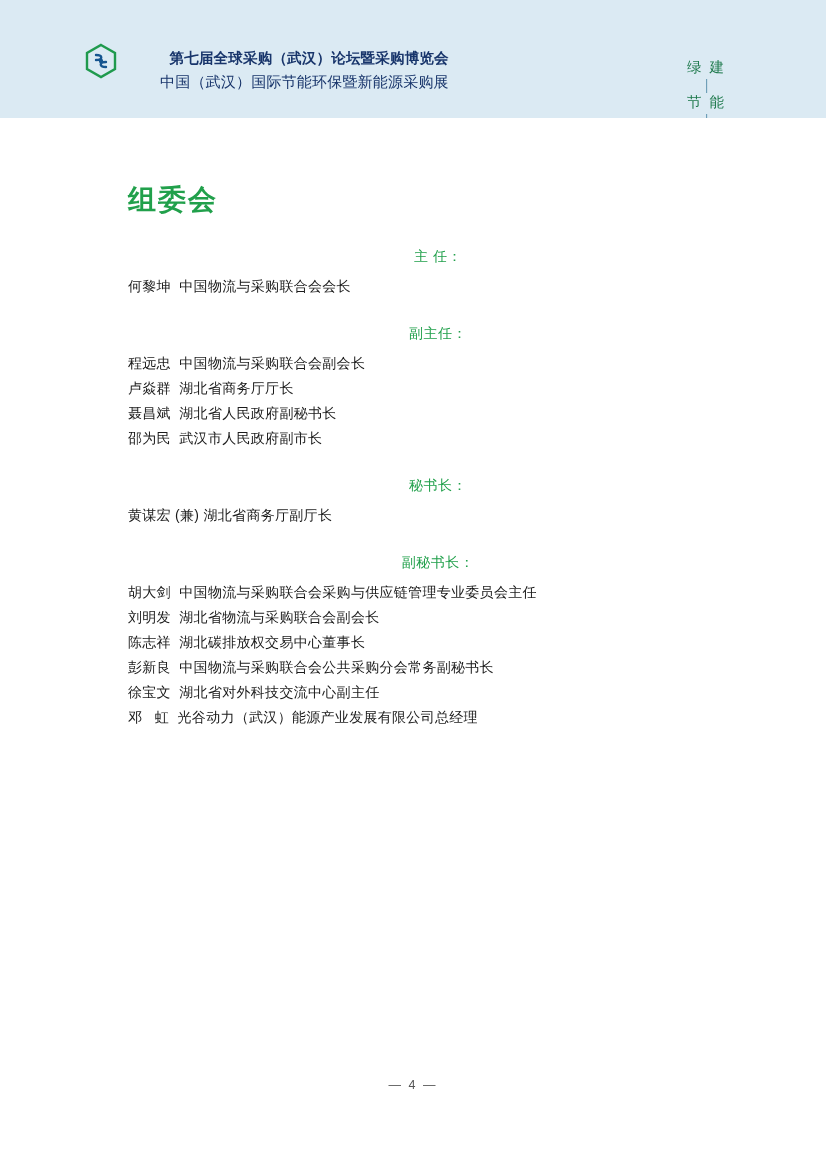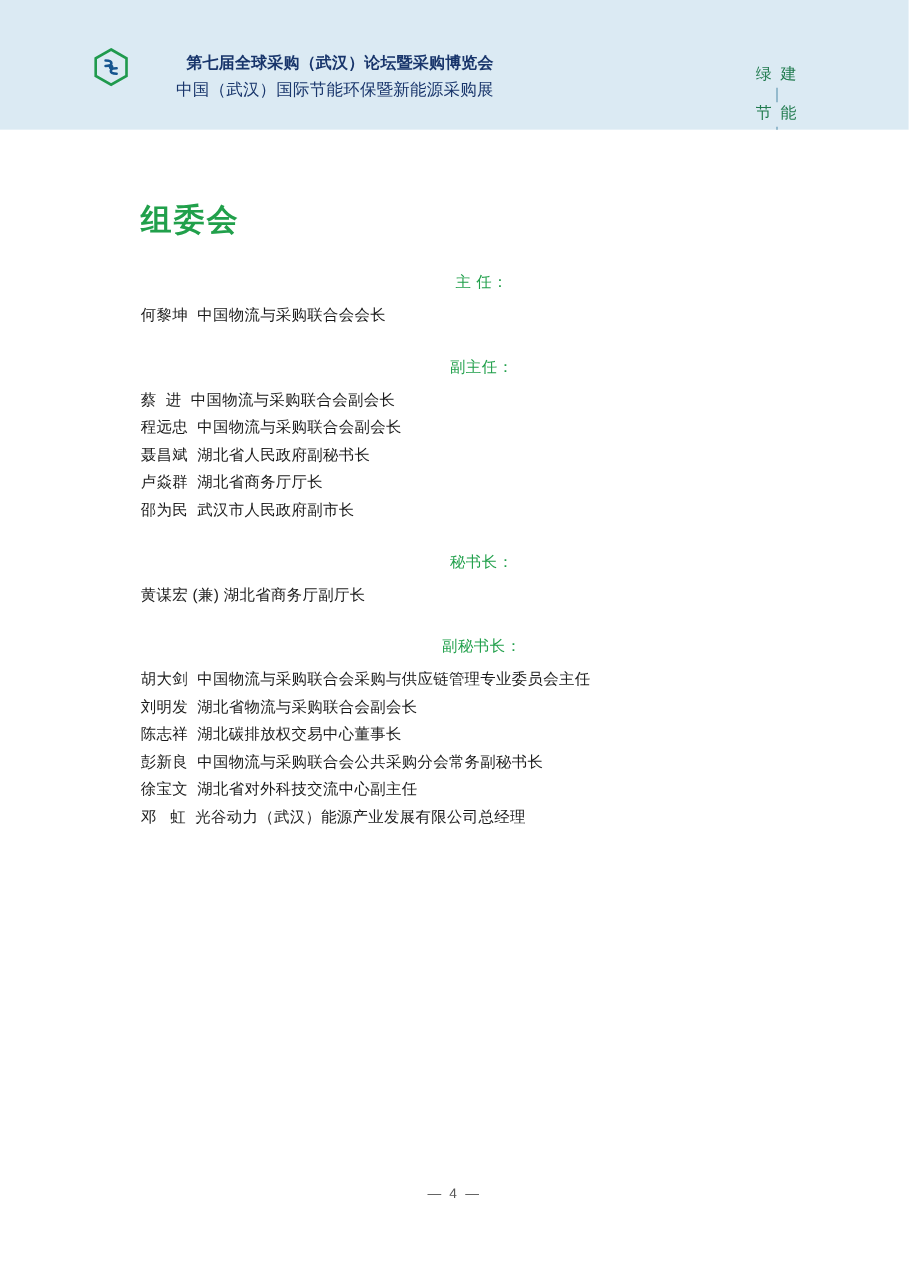--- a/index.html
+++ b/index.html
@@ -170,24 +170,23 @@
 
     <h1 class="page-title">组委会</h1>
 
     <div class="section">
       <div class="section-label">主  任：</div>
       <div class="entry">何黎坤  中国物流与采购联合会会长</div>
     </div>
 
     <div class="section">
       <div class="section-label">副主任：</div>
-      <div class="entry">蔡  进  中国物流与采购联合会副会长</div>
       <div class="entry">程远忠  中国物流与采购联合会副会长</div>
+      <div class="entry">卢焱群  湖北省商务厅厅长</div>
       <div class="entry">聂昌斌  湖北省人民政府副秘书长</div>
-      <div class="entry">卢焱群  湖北省商务厅厅长</div>
       <div class="entry">邵为民  武汉市人民政府副市长</div>
     </div>
 
 
     <div class="section">
       <div class="section-label">秘书长：</div>
       <div class="entry">黄谋宏 (兼) 湖北省商务厅副厅长</div>
     </div>
 
     <div class="section">

